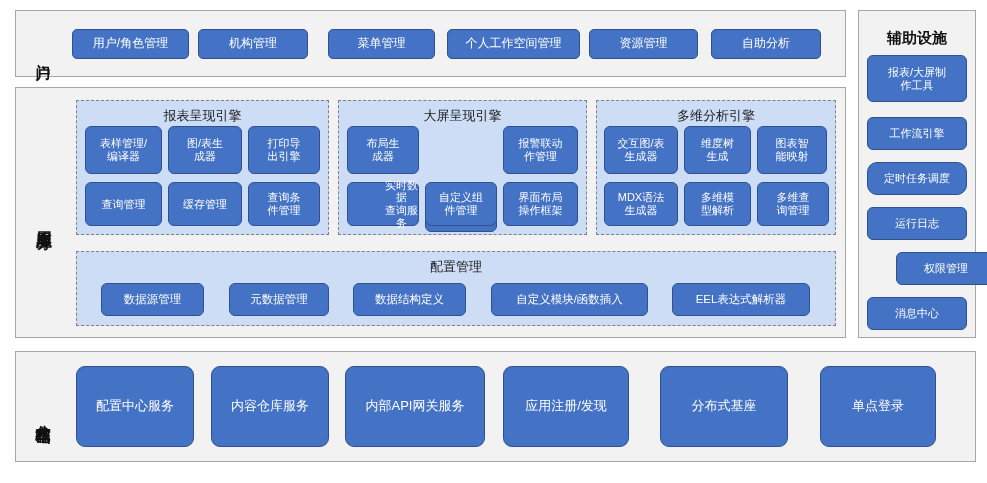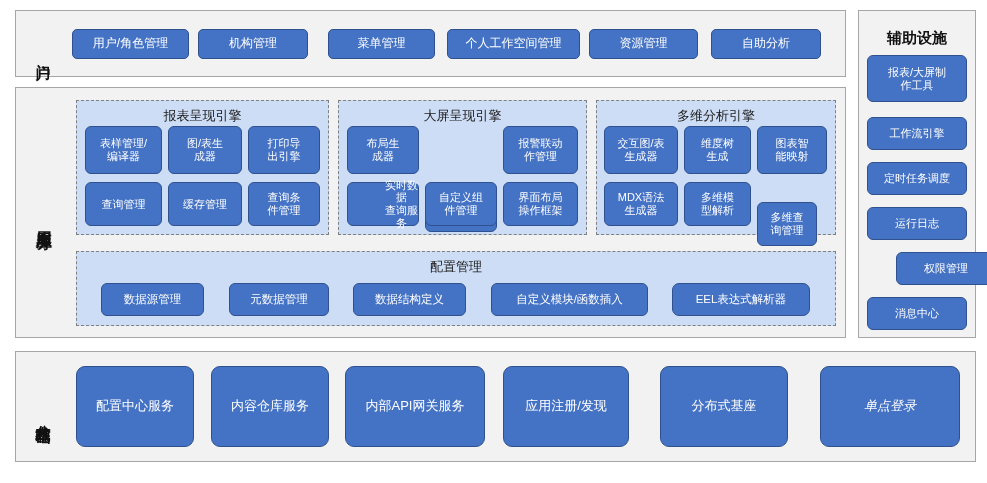--- a/index.html
+++ b/index.html
@@ -140,48 +140,48 @@
   <div class="btn tiny" style="left:604px; top:126px; width:74px; height:48px;">交互图/表
 生成器</div>
   <div class="btn tiny" style="left:684px; top:126px; width:67px; height:48px;">维度树
 生成</div>
   <div class="btn tiny" style="left:757px; top:126px; width:70px; height:48px;">图表智
 能映射</div>
   <div class="btn tiny" style="left:604px; top:182px; width:74px; height:44px;">MDX语法
 生成器</div>
   <div class="btn tiny" style="left:684px; top:182px; width:67px; height:44px;">多维模
 型解析</div>
-  <div class="btn tiny" style="left:757px; top:182px; width:60px; height:44px;margin-top:20px;">多维查
+  <div class="btn tiny" style="left:757px; top:182px; width:72px; height:44px;">多维查
 询管理</div>
 
   <div class="panel" style="left:76px; top:251px; width:760px; height:75px;">
     <div class="panel-title">配置管理</div>
   </div>
   <div class="btn small" style="left:101px; top:283px; width:103px; height:33px;">数据源管理</div>
   <div class="btn small" style="left:353px; top:283px; width:113px; height:33px;">数据结构定义</div>
   <div class="btn small" style="left:229px; top:283px; width:100px; height:33px;">元数据管理</div>
   <div class="btn small" style="left:491px; top:283px; width:157px; height:33px;text-align:center;">自定义模块/函数插入</div>
-  <div class="btn small" style="left:672px; top:283px; width:138px; height:33px;border-radius:7px;">EEL表达式解析器</div>
+  <div class="btn small" style="left:672px; top:283px; width:138px; height:33px;">EEL表达式解析器</div>
 
   <div class="section" style="left:858px; top:10px; width:118px; height:328px;">
   </div>
   <div class="section-label" style="left:858px; top:22px; width:118px; height:20px; font-size:15px;">辅助设施</div>
 
   <div class="btn tiny" style="left:867px; top:55px; width:100px; height:47px;">报表/大屏制
 作工具</div>
   <div class="btn tiny" style="left:867px; top:117px; width:100px; height:33px;">工作流引擎</div>
-  <div class="btn tiny" style="left:867px; top:162px; width:100px; height:33px;">定时任务调度</div>
+  <div class="btn tiny" style="left:867px; top:162px; width:100px; height:33px;border-radius:10px;">定时任务调度</div>
   <div class="btn tiny" style="left:867px; top:207px; width:100px; height:33px;">运行日志</div>
   <div class="btn tiny" style="left:867px; top:252px; width:100px; height:33px;margin-left:29px;">权限管理</div>
   <div class="btn tiny" style="left:867px; top:297px; width:100px; height:33px;">消息中心</div>
 
   <div class="section" style="left:15px; top:351px; width:961px; height:111px;">
   </div>
   <div class="section-label vertical" style="left:25px; top:364px; width:26px; height:86px; font-size:15px;">分布式基础</div>
 
   <div class="btn big" style="left:76px; top:366px; width:118px; height:81px;">配置中心服务</div>
   <div class="btn big" style="left:211px; top:366px; width:118px; height:81px;">内容仓库服务</div>
   <div class="btn big" style="left:345px; top:366px; width:140px; height:81px;">内部API网关服务</div>
   <div class="btn big" style="left:503px; top:366px; width:126px; height:81px;">应用注册/发现</div>
   <div class="btn big" style="left:660px; top:366px; width:128px; height:81px;">分布式基座</div>
-  <div class="btn big" style="left:820px; top:366px; width:140px; height:81px;font-style:italic;">单点登录</div>
+  <div class="btn big" style="left:820px; top:366px; width:116px; height:81px;">单点登录</div>
 
 </div>
 
 </body></html>

